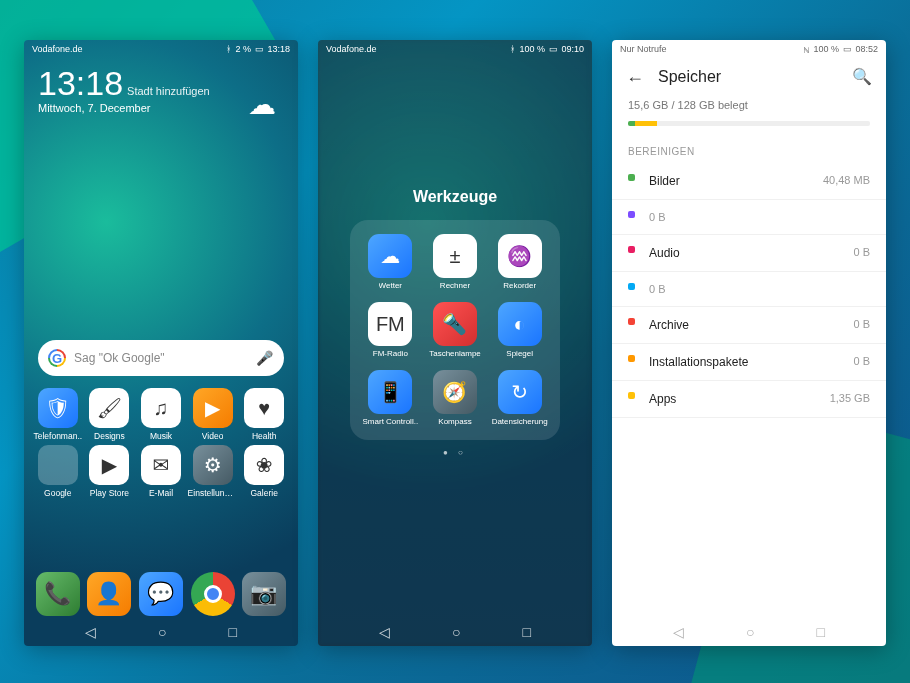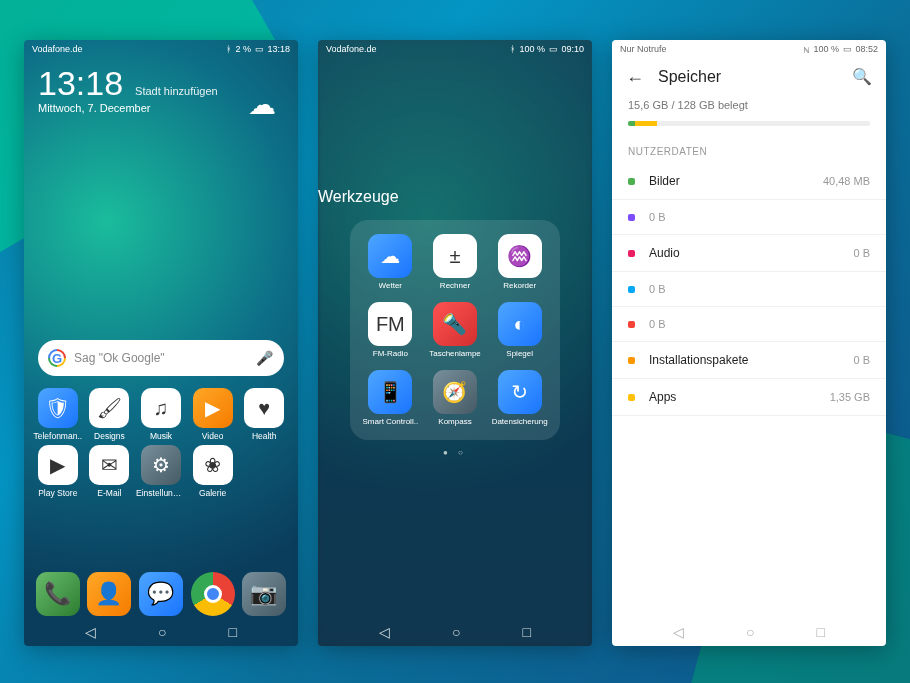--- a/index.html
+++ b/index.html
@@ -7,21 +7,21 @@
 .bg-angle{position:absolute;width:400px;height:300px;background:#00c896;transform:rotate(-30deg);top:-100px;left:-150px;opacity:.7}
 .bg-angle2{position:absolute;width:300px;height:400px;background:#00a070;transform:rotate(15deg);bottom:-150px;right:-100px;opacity:.5}
 .shots{position:relative;display:flex;gap:20px;padding:40px 24px;height:100%;align-items:flex-start}
 .phone{width:280px;height:606px;border-radius:4px;overflow:hidden;box-shadow:0 4px 24px rgba(0,0,0,.3);position:relative;color:#fff;font-size:11px}
 
 .s1{background:radial-gradient(circle at 30% 30%,#1abc9c 0%,#0d6e87 40%,#0a3d5c 80%) ,linear-gradient(180deg,#0a8e9e,#0d3c5c)}
 .statusbar{display:flex;justify-content:space-between;align-items:center;padding:3px 8px;font-size:9px;height:18px}
 .statusbar .r{display:flex;gap:4px;align-items:center}
 .clock{padding:8px 14px}
 .clock .t{font-size:34px;font-weight:200;line-height:1}
-.clock .t sub{font-size:11px;vertical-align:baseline;margin-left:12px;opacity:.9}
+.clock .t sub{font-size:11px;vertical-align:baseline;margin-left:4px;opacity:.9}
 .clock .d{font-size:11px;margin-top:2px}
 .widget-weather{position:absolute;top:48px;right:22px;font-size:28px}
 .spacer{height:218px}
 .search{margin:0 14px;background:#fff;border-radius:20px;height:36px;display:flex;align-items:center;padding:0 10px;gap:8px;color:#888;font-size:12px}
 .g-logo{width:18px;height:18px;border-radius:50%;display:flex;align-items:center;justify-content:center;font-weight:700;font-size:13px;background:conic-gradient(#ea4335 0 25%,#fbbc05 0 50%,#34a853 0 75%,#4285f4 0);color:#fff}
 .g-logo span{background:#fff;width:14px;height:14px;border-radius:50%;display:flex;align-items:center;justify-content:center;color:#4285f4}
 .mic{color:#4285f4;font-size:14px}
 .apps{display:grid;grid-template-columns:repeat(5,1fr);gap:6px 0;padding:12px 8px 0;text-align:center}
 .app{display:flex;flex-direction:column;align-items:center;gap:3px}
 .app .ic{width:40px;height:40px;border-radius:10px;display:flex;align-items:center;justify-content:center;font-size:20px;color:#fff}
@@ -35,37 +35,37 @@
 .bg-blu{background:linear-gradient(135deg,#4da6ff,#1a75ff)}
 .bg-red{background:linear-gradient(135deg,#ff5252,#d32f2f)}
 .bg-grn{background:linear-gradient(135deg,#66bb6a,#2e7d32)}
 .bg-org{background:linear-gradient(135deg,#ffa726,#f57c00)}
 .bg-gray{background:linear-gradient(135deg,#78909c,#455a64)}
 .bg-folder{background:rgba(255,255,255,.25);display:grid!important;grid-template-columns:1fr 1fr;grid-template-rows:1fr 1fr;padding:4px;gap:2px}
 .bg-folder i{background:rgba(255,255,255,.7);border-radius:3px}
 
 .s2{background:linear-gradient(180deg,#1a4d5c 0%,#0d3547 50%,#1a3040 100%)}
 .blur{position:absolute;inset:0;background:radial-gradient(circle at 40% 30%,rgba(26,188,156,.4),rgba(10,60,90,.6) 60%);filter:blur(2px)}
-.folder-title{position:relative;font-size:16px;margin-top:130px;margin-bottom:14px;font-weight:400}
+.folder-title{position:relative;text-align:center;font-size:16px;margin-top:130px;margin-bottom:14px;font-weight:700}
 .folder-box{position:relative;width:210px;margin:0 auto;background:rgba(255,255,255,.12);border-radius:18px;padding:14px 10px;display:grid;grid-template-columns:repeat(3,1fr);gap:12px 4px;text-align:center}
 .folder-box .app .ic{width:44px;height:44px;border-radius:11px}
 .folder-box .app .lb{font-size:8px;max-width:60px}
 .dots{text-align:center;margin-top:8px;font-size:8px;letter-spacing:4px;opacity:.7}
 
 .s3{background:#fff;color:#222}
 .s3 .statusbar{color:#666}
 .hdr{display:flex;align-items:center;padding:8px 14px;gap:14px}
 .hdr .back{font-size:18px;color:#333}
 .hdr .ttl{font-size:16px;font-weight:500;flex:1}
 .hdr .srch{font-size:16px;color:#333}
 .sub{padding:4px 16px;font-size:11px;color:#777}
 .pbar{height:5px;background:#eee;margin:6px 16px 14px;border-radius:2px;overflow:hidden;display:flex}
 .pbar i{display:block;height:100%}
 .sect{padding:6px 16px;font-size:10px;color:#999;letter-spacing:.5px}
-.row{display:flex;align-items:center;padding:11px 16px;border-bottom:1px solid #f0f0f0;font-size:12px}
+.row{display:flex;padding:11px 16px;border-bottom:1px solid #f0f0f0;font-size:12px}
 .row .dot{width:7px;height:7px;border-radius:2px;margin-right:14px}
 .row .nm{flex:1;color:#222}
 .row .vl{color:#999;font-size:11px}
 .btn{margin:16px auto;display:block;width:160px;text-align:center;padding:9px;border:1px solid #ccc;border-radius:3px;font-size:11px;letter-spacing:.5px;color:#333;background:#fff}
 .s3 .navbar span{color:#999}
 </style>
 </head>
 <body>
 <div class="bg-angle"></div>
 <div class="bg-angle2"></div>
@@ -112,20 +112,29 @@
           <div class="ic bg-org">▶</div>
           <div class="lb">Video</div>
         </div>
         <div class="app">
           <div class="ic bg-w" style="color: rgb(229, 57, 53);">♥</div>
           <div class="lb">Health</div>
         </div>
       </div>
   <div class="apps" id="s1r2" style="padding-top:4px">
         <div class="app">
+          <div class="ic bg-folder">
+            <i></i>
+            <i></i>
+            <i></i>
+            <i></i>
+          </div>
+          <div class="lb">Google</div>
+        </div>
+        <div class="app">
           <div class="ic bg-w" style="color: rgb(0, 188, 212);">▶</div>
           <div class="lb">Play Store</div>
         </div>
         <div class="app">
           <div class="ic bg-w" style="color: rgb(233, 30, 99);">✉</div>
           <div class="lb">E-Mail</div>
         </div>
         <div class="app">
           <div class="ic bg-gray">⚙</div>
           <div class="lb">Einstellungen</div>
@@ -232,21 +241,21 @@
   <div class="hdr">
     <span class="back">←</span>
     <span class="ttl">Speicher</span>
     <span class="srch">🔍</span>
   </div>
   <div class="sub">15,6 GB / 128 GB belegt</div>
   <div class="pbar">
     <i style="width:3%;background:#4caf50"></i>
         <i style="width:9%;background:#ffc107"></i>
   </div>
-  <div class="sect">NUTZERDATEN</div>
+  <div class="sect">BEREINIGEN</div>
   <div id="s3rows">
         <div class="row">
           <span class="dot" style="background:#4caf50"></span>
           <span class="nm">Bilder</span>
           <span class="vl">40,48 MB</span>
         </div>
         <div class="row">
           <span class="dot" style="background:#7c4dff"></span>
           <span class="vl">0 B</span>
         </div>
@@ -254,20 +263,21 @@
           <span class="dot" style="background:#e91e63"></span>
           <span class="nm">Audio</span>
           <span class="vl">0 B</span>
         </div>
         <div class="row">
           <span class="dot" style="background:#03a9f4"></span>
           <span class="vl">0 B</span>
         </div>
         <div class="row">
           <span class="dot" style="background:#f44336"></span>
+          <span class="nm">Archive</span>
           <span class="vl">0 B</span>
         </div>
         <div class="row">
           <span class="dot" style="background:#ff9800"></span>
           <span class="nm">Installationspakete</span>
           <span class="vl">0 B</span>
         </div>
         <div class="row">
           <span class="dot" style="background:#ffc107"></span>
           <span class="nm">Apps</span>

